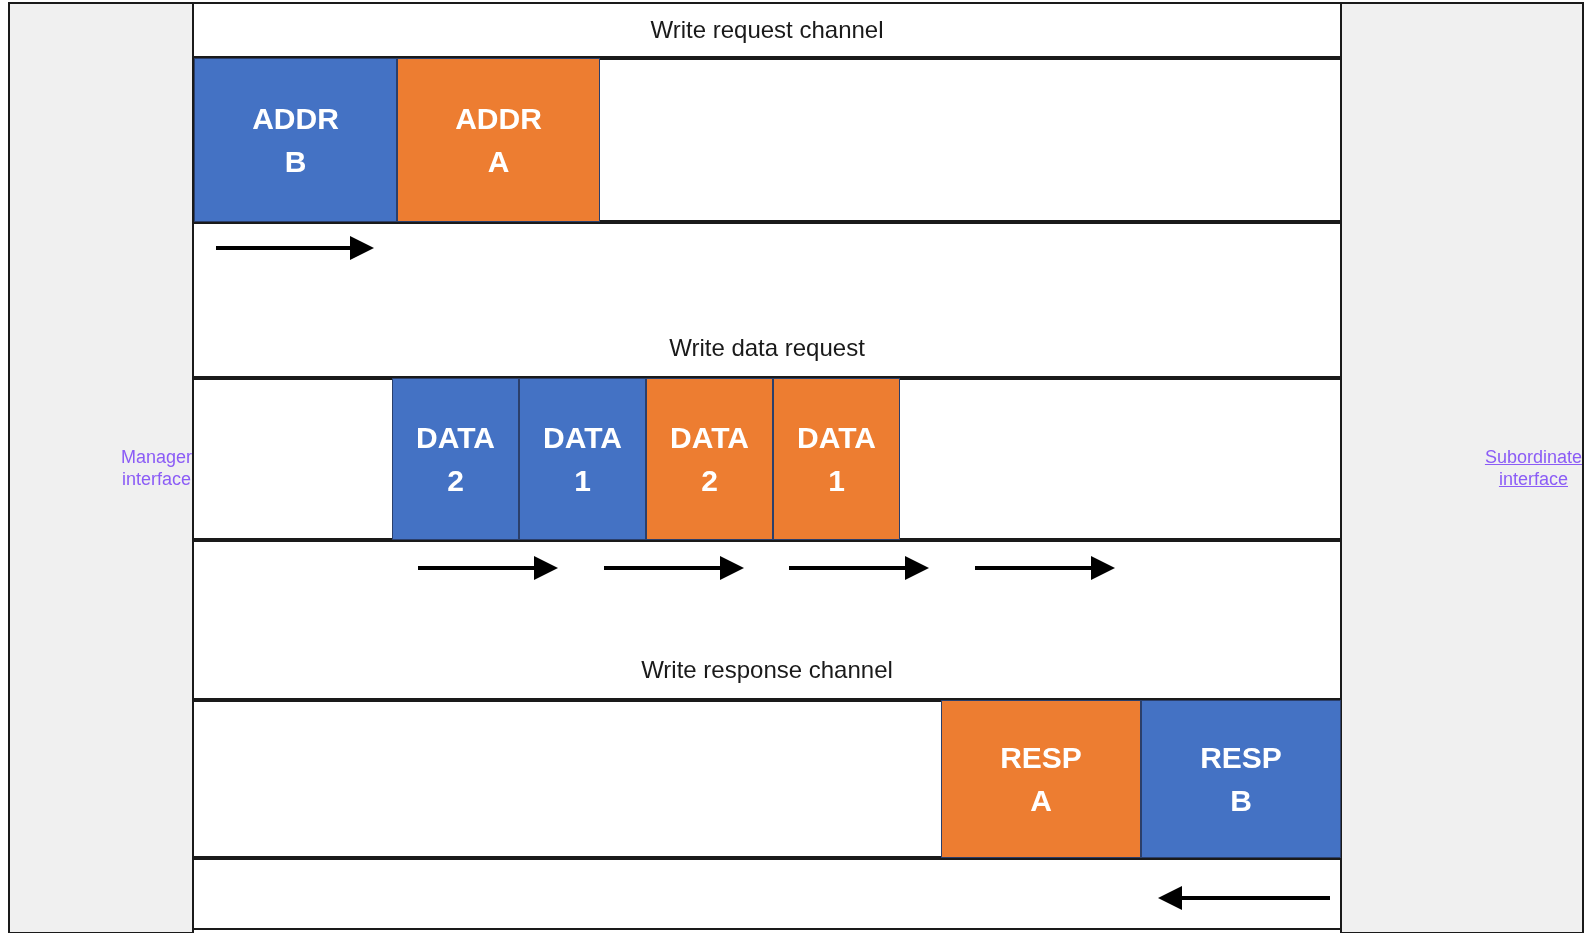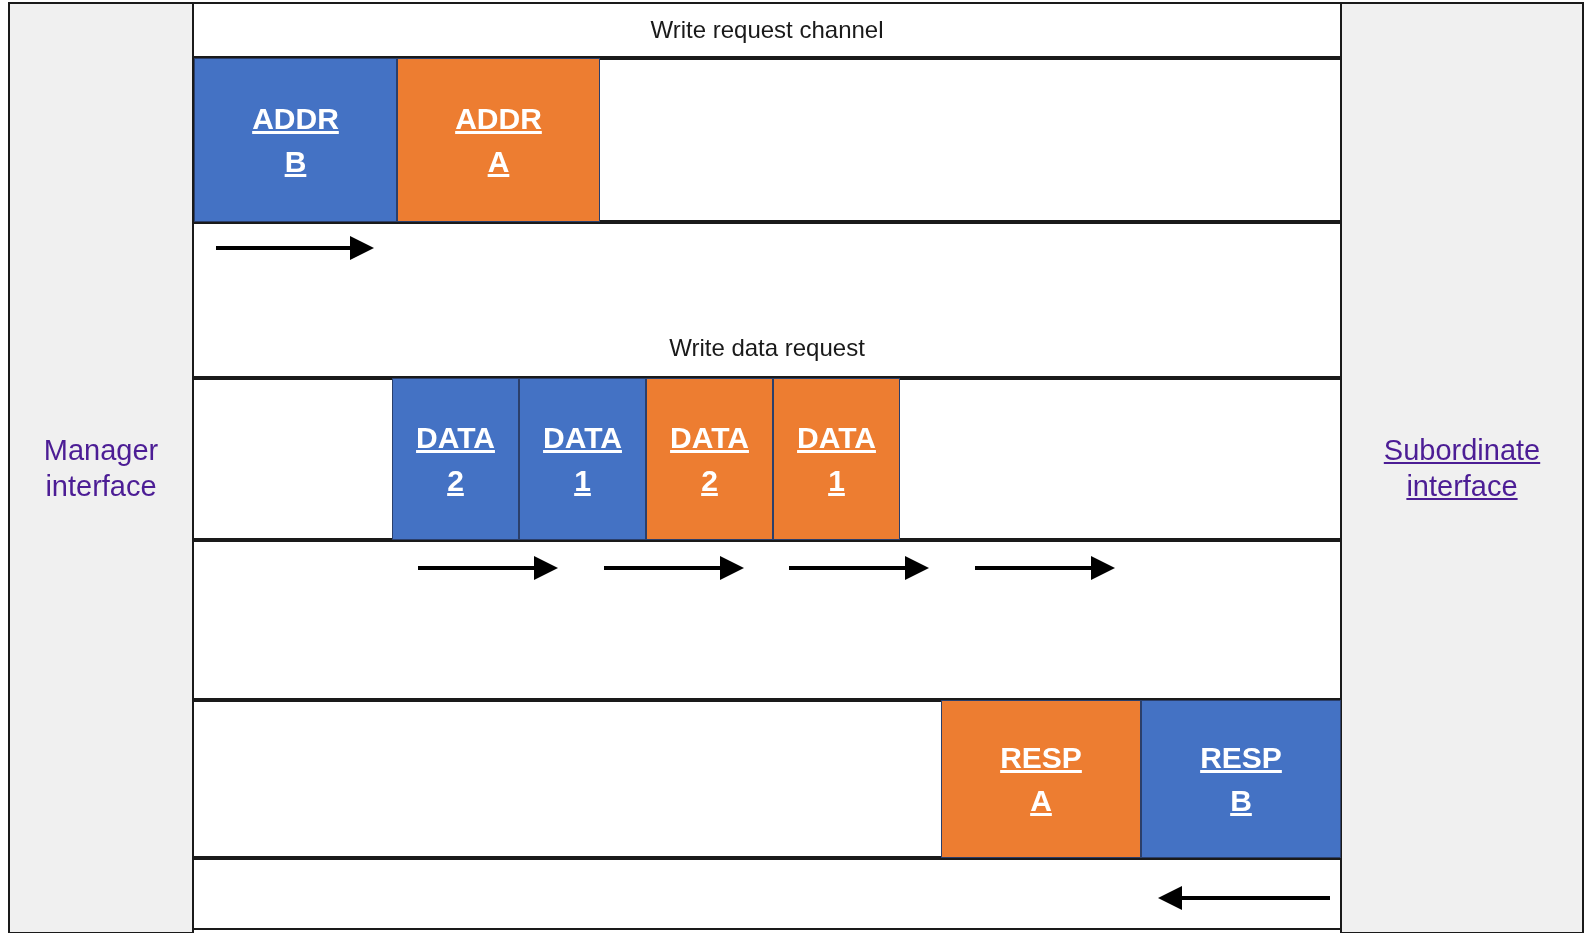--- a/index.html
+++ b/index.html
@@ -4,23 +4,23 @@
 <style>
   html,body{margin:0;padding:0;background:#ffffff;}
   body{font-family:"Liberation Sans", sans-serif;}
   #stage{position:relative;width:1588px;height:933px;background:#ffffff;overflow:hidden;}
 
   
   .iface{
     position:absolute;
     background:#f0f0f0;
     border:2px solid #1a1a1a;
-    display:flex;align-items:center;justify-content:center;
+    display:flex;align-items:center;justify-content:flex-end;
     text-align:center;
-    font-size:29px;color:#4c1d95;line-height:1.25;
+    font-size:18px;color:#8b5cf6;line-height:1.25;
   }
   #iface-left{left:8px;top:2px;width:182px;height:928px;}
   #iface-right{left:1340px;top:2px;width:240px;height:928px;text-decoration:underline;}
 
   
   .frame{position:absolute;border:2px solid #1a1a1a;background:#ffffff;box-sizing:border-box;}
 
   
   .caption{
     position:absolute;
@@ -31,21 +31,20 @@
 
   
   .blk{
     position:absolute;
     box-sizing:border-box;
     border:1px solid #2b3f6b;
     display:flex;flex-direction:column;
     align-items:center;justify-content:center;
     color:#ffffff;font-weight:bold;font-size:30px;line-height:1.45;
     text-align:center;
-    text-decoration:underline;
   }
   .blk .l1{display:block;}
   .blk .l2{display:block;}
 
   
   .arrow{position:absolute;height:24px;}
   .arrow .shaft{
     position:absolute;top:10px;height:4px;background:#000000;
   }
   .arrow .head{
@@ -130,20 +129,21 @@
   </div>
   <div class="arrow right" style="left:789px;top:556px;width:140px;">
     <div class="shaft"></div>
     <div class="head"></div>
   </div>
   <div class="arrow right" style="left:975px;top:556px;width:140px;">
     <div class="shaft"></div>
     <div class="head"></div>
   </div>
 
+  <div class="caption" style="left:192px;top:656px;width:1150px;">Write response channel</div>
 
   <div class="frame" style="left:192px;top:700px;width:1150px;height:158px;"></div>
 
   <div class="blk" style="left:941px;top:700px;width:200px;height:158px;background:#ed7d31;">
     <span class="l1">RESP</span>
     <span class="l2">A</span>
   </div>
   <div class="blk" style="left:1141px;top:700px;width:200px;height:158px;background:#4472c4;">
     <span class="l1">RESP</span>
     <span class="l2">B</span>

